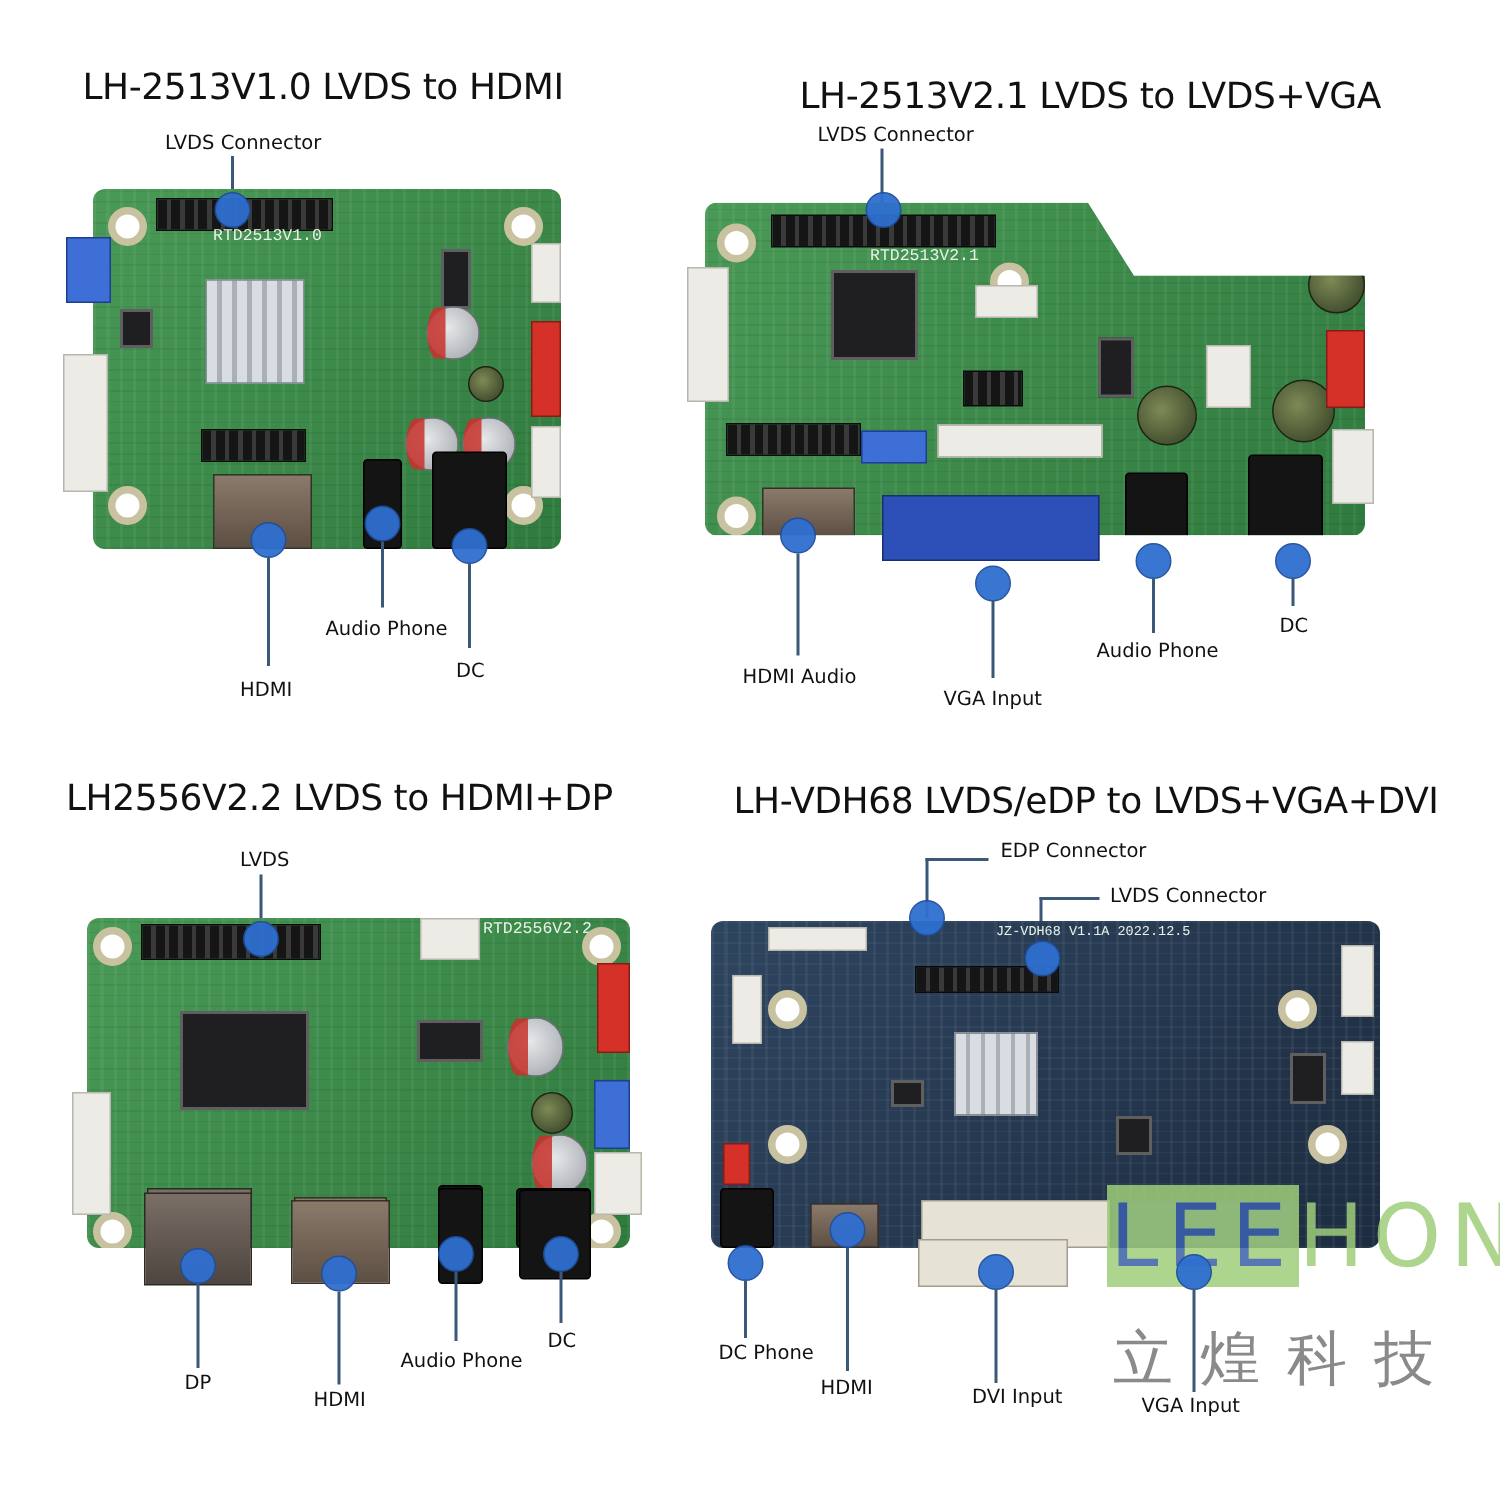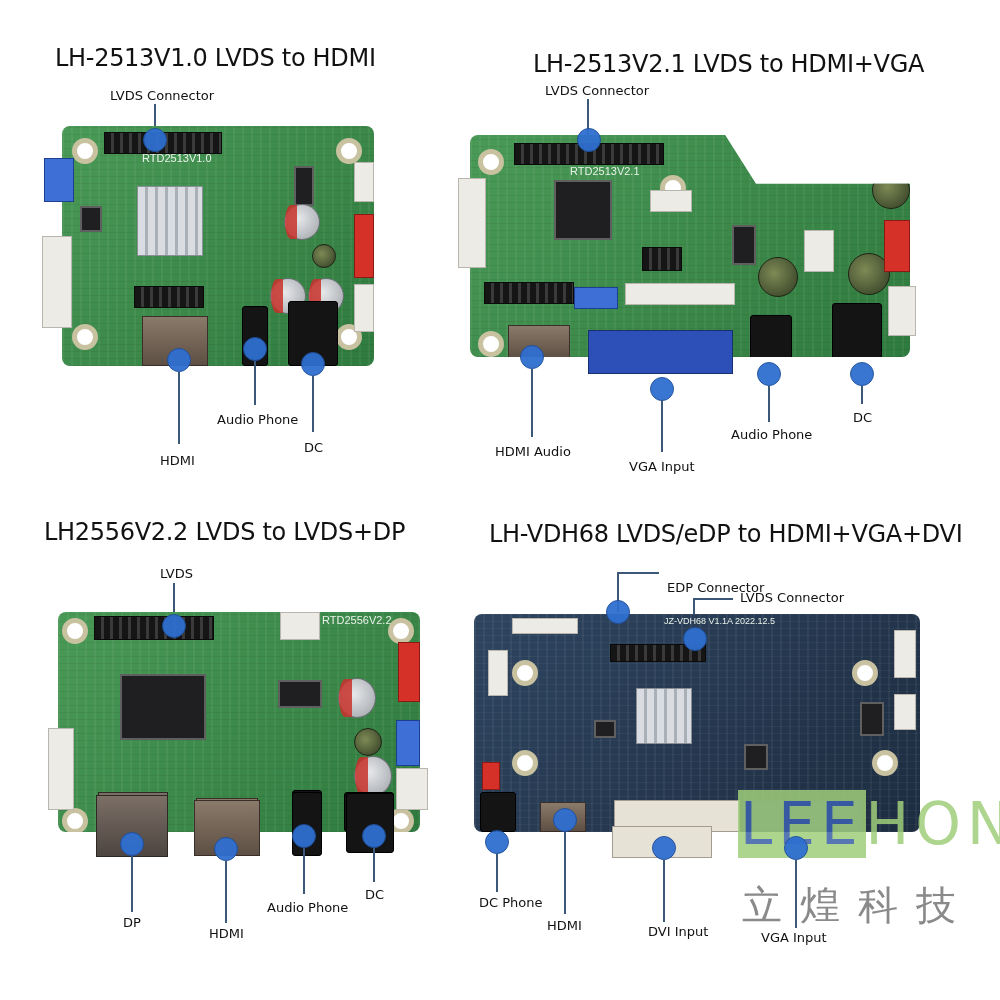--- a/index.html
+++ b/index.html
@@ -31,21 +31,21 @@
   .rconn { position: absolute; background: #d63128; border: 1px solid #8a1a14; }
   .bconn { position: absolute; background: #3d6fd6; border: 1px solid #1d3f90; }
   .cap { position: absolute; border-radius: 50%; background: radial-gradient(circle at 40% 40%, #e7e8ea, #9da2a8); border: 1px solid #6c7075; }
   .cap::before { content: ""; position: absolute; left: 0; top: 0; width: 35%; height: 100%; background: #c8312a; border-radius: 50% 0 0 50%; opacity: .85; }
   .capg { position: absolute; border-radius: 50%; background: radial-gradient(circle at 40% 40%, #7e8a55, #2f3b22); border: 1px solid #1e2414; }
   .hdmi { position: absolute; background: linear-gradient(#8a7a6a, #5e4f44); border: 1px solid #3a2f28; }
   .vga { position: absolute; background: #2c4fb8; border: 1px solid #19306f; }
   .dvi { position: absolute; background: #e6e2d6; border: 1px solid #a29d8e; }
   .jack { position: absolute; background: #141414; border: 1px solid #000; border-radius: 3px; }
   .dp { position: absolute; background: linear-gradient(#7b6f66, #4e4540); border: 1px solid #2e2824; }
-  .silk { position: absolute; font-family: Liberation Sans, sans-serif; color: #e9f2e9; font-size: 11px; white-space: nowrap; }
+  .silk { position: absolute; font-family: Liberation Mono, monospace; color: #e9f2e9; font-size: 11px; white-space: nowrap; }
 
   .wm-en { position: absolute; font-family: "DejaVu Sans", sans-serif; font-size: 58px; letter-spacing: 6px; color: #9fce7a; opacity: 0.85; white-space: nowrap; }
   .wm-en .boxed { background: #9fce7a; color: #3a5fa8; padding: 0 2px; }
   .wm-cn { position: absolute; font-family: "DejaVu Serif", serif; font-size: 40px; letter-spacing: 18px; color: #8a8a8a; white-space: nowrap; }
 </style>
 </head>
 <body>
 
 <div>
   <div class="panel-title" style="left:55px;top:44px;">LH-2513V1.0   LVDS to HDMI</div>
@@ -83,27 +83,27 @@
   <div class="dot" style="left:301px;top:352px;"></div>
   <div class="leader" style="left:178px;top:372px;height:72px;"></div>
   <div class="leader" style="left:254px;top:361px;height:44px;"></div>
   <div class="leader" style="left:312px;top:376px;height:56px;"></div>
   <div class="label" style="left:160px;top:453px;">HDMI</div>
   <div class="label" style="left:217px;top:412px;">Audio Phone</div>
   <div class="label" style="left:304px;top:440px;">DC</div>
 </div>
 
 <div>
-  <div class="panel-title" style="left:533px;top:50px;">LH-2513V2.1  LVDS to HDMI+VGA</div>
+  <div class="panel-title" style="left:533px;top:50px;">LH-2513V2.1  LVDS to LVDS+VGA</div>
   <div class="label" style="left:545px;top:83px;">LVDS Connector</div>
   <div class="leader" style="left:587px;top:99px;height:40px;"></div>
 
   <div class="board green" style="left:470px;top:135px;width:440px;height:222px;clip-path:polygon(0 0,58% 0,65% 22%,100% 22%,100% 100%,0 100%);">
     <div class="pinrow" style="left:44px;top:8px;width:150px;height:22px;"></div>
-    <div class="silk" style="left:100px;top:30px;">RTD2513V2.1</div>
+    <div class="silk" style="left:110px;top:30px;">RTD2513V2.1</div>
     <div class="hole" style="left:8px;top:14px;"></div>
     <div class="hole" style="left:190px;top:40px;"></div>
     <div class="hole" style="left:8px;top:196px;"></div>
     <div class="chip" style="left:84px;top:45px;width:58px;height:60px;"></div>
     <div class="chip" style="left:262px;top:90px;width:24px;height:40px;"></div>
     <div class="wconn" style="left:180px;top:55px;width:42px;height:22px;"></div>
     <div class="pinrow" style="left:14px;top:147px;width:90px;height:22px;"></div>
     <div class="pinrow" style="left:172px;top:112px;width:40px;height:24px;"></div>
     <div class="bconn" style="left:104px;top:152px;width:44px;height:22px;"></div>
     <div class="wconn" style="left:155px;top:148px;width:110px;height:22px;"></div>
@@ -130,21 +130,21 @@
   <div class="leader" style="left:661px;top:400px;height:52px;"></div>
   <div class="leader" style="left:768px;top:386px;height:36px;"></div>
   <div class="leader" style="left:861px;top:386px;height:18px;"></div>
   <div class="label" style="left:495px;top:444px;">HDMI Audio</div>
   <div class="label" style="left:629px;top:459px;">VGA Input</div>
   <div class="label" style="left:731px;top:427px;">Audio Phone</div>
   <div class="label" style="left:853px;top:410px;">DC</div>
 </div>
 
 <div>
-  <div class="panel-title" style="left:44px;top:518px;">LH2556V2.2  LVDS to LVDS+DP</div>
+  <div class="panel-title" style="left:44px;top:518px;">LH2556V2.2  LVDS to HDMI+DP</div>
   <div class="label" style="left:160px;top:566px;">LVDS</div>
   <div class="leader" style="left:173px;top:583px;height:40px;"></div>
 
   <div class="board green" style="left:58px;top:612px;width:362px;height:220px;">
     <div class="pinrow" style="left:36px;top:4px;width:120px;height:24px;"></div>
     <div class="silk" style="left:264px;top:2px;">RTD2556V2.2</div>
     <div class="hole" style="left:4px;top:6px;"></div>
     <div class="hole" style="left:330px;top:6px;"></div>
     <div class="hole" style="left:4px;top:196px;"></div>
     <div class="hole" style="left:330px;top:196px;"></div>
@@ -177,22 +177,22 @@
   <div class="leader" style="left:225px;top:861px;height:62px;"></div>
   <div class="leader" style="left:303px;top:848px;height:46px;"></div>
   <div class="leader" style="left:373px;top:848px;height:34px;"></div>
   <div class="label" style="left:123px;top:915px;">DP</div>
   <div class="label" style="left:209px;top:926px;">HDMI</div>
   <div class="label" style="left:267px;top:900px;">Audio Phone</div>
   <div class="label" style="left:365px;top:887px;">DC</div>
 </div>
 
 <div>
-  <div class="panel-title" style="left:489px;top:520px;">LH-VDH68  LVDS/eDP to HDMI+VGA+DVI</div>
-  <div class="label" style="left:667px;top:580px;">EDP Connector</div>
+  <div class="panel-title" style="left:489px;top:520px;">LH-VDH68  LVDS/eDP to LVDS+VGA+DVI</div>
+  <div class="label" style="left:667px;top:560px;">EDP Connector</div>
   <div class="label" style="left:740px;top:590px;">LVDS Connector</div>
   <div class="hleader" style="left:617px;top:572px;width:42px;"></div>
   <div class="leader" style="left:617px;top:572px;height:40px;"></div>
   <div class="hleader" style="left:693px;top:598px;width:40px;"></div>
   <div class="leader" style="left:693px;top:598px;height:36px;"></div>
 
   <div class="board blue" style="left:474px;top:614px;width:446px;height:218px;">
     <div class="silk" style="left:190px;top:2px;font-size:9px;">JZ-VDH68 V1.1A 2022.12.5</div>
     <div class="wconn" style="left:38px;top:4px;width:66px;height:16px;"></div>
     <div class="pinrow" style="left:136px;top:30px;width:96px;height:18px;"></div>

